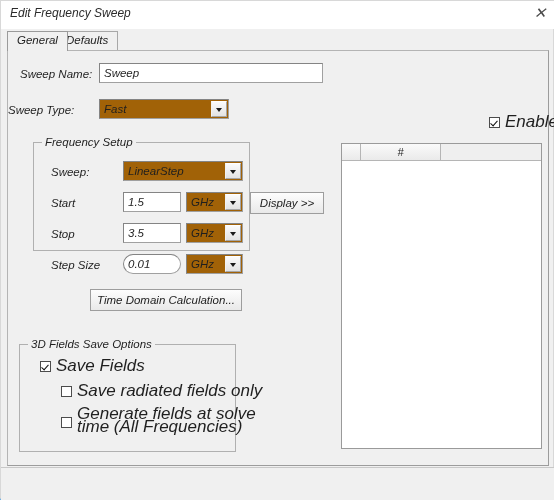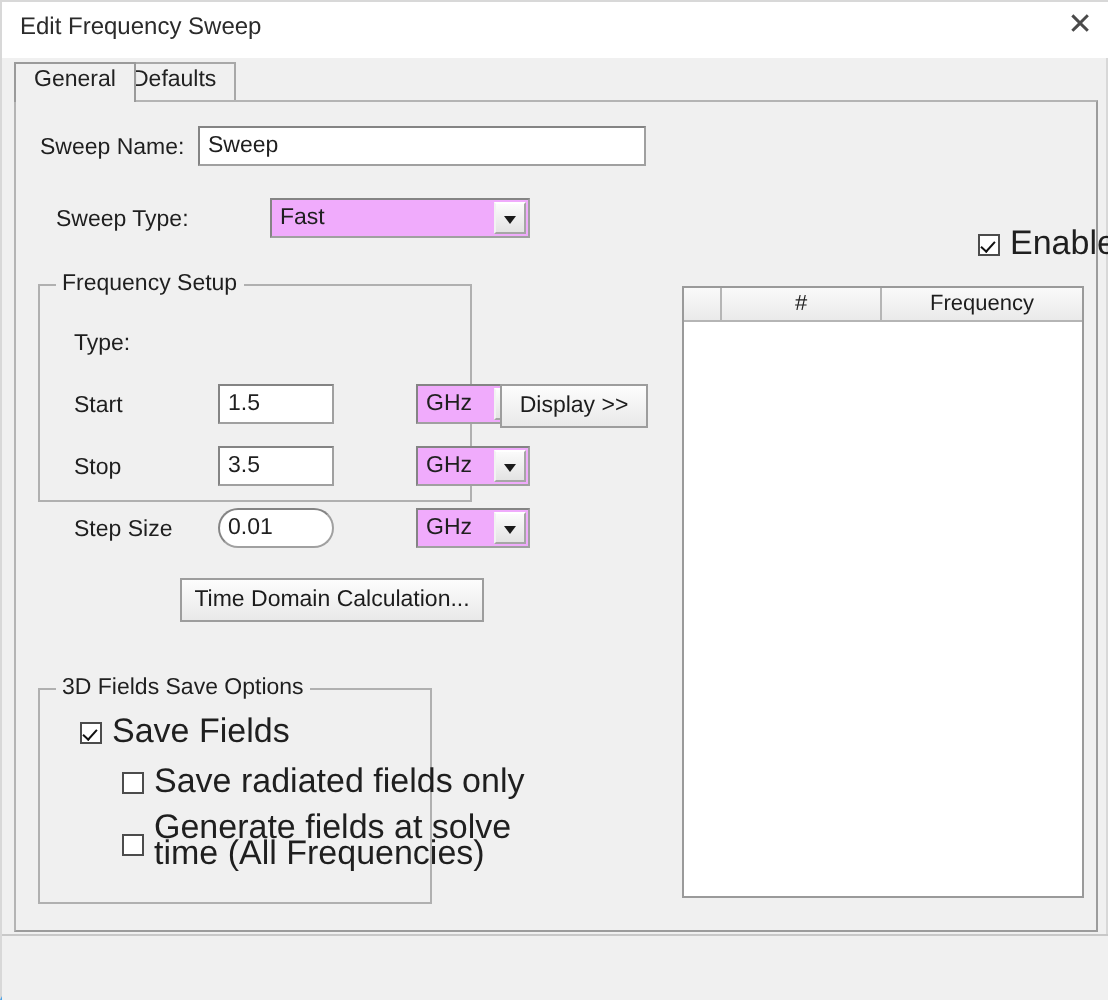--- a/index.html
+++ b/index.html
@@ -1,15 +1,15 @@
 <!DOCTYPE html>
 <html><head>
 <meta charset="utf-8">
 <style>
-  * { box-sizing: border-box; }
+  * { box-sizing: border-box; font-style: italic; }
   html, body {
     margin: 0; padding: 0;
     width: 554px; height: 500px;
     overflow: hidden;
     background: #ffffff;
     font-family: "Liberation Sans", sans-serif;
     -webkit-font-smoothing: antialiased;
   }
 
   #dialog {
@@ -104,29 +104,28 @@
     padding: 1px 0 0 4px;
     line-height: 17px;
     overflow: hidden;
     white-space: nowrap;
     cursor: text;
   }
 
   
   .combo {
     position: absolute;
-    background: #f0abfc;
+    background: #a16207;
     border: 1px solid #a0a0a0;
     border-top-color: #848484;
     border-left-color: #848484;
     font-size: 11.5px;
     color: #1f1f1f;
     cursor: default;
     overflow: hidden;
-    margin-left: 36px;
   }
   .combo .cval {
     position: absolute;
     left: 4px; top: 1px;
     line-height: 17px;
     white-space: nowrap;
   }
   .combo .carrow {
     position: absolute;
     right: 1px; top: 1px;
@@ -266,30 +265,34 @@
   <div id="tabpage">
 
     <div class="lbl" style="left:12px; top:17px;">Sweep Name:</div>
     <div class="txt" style="left:91px; top:12px; width:224px; height:20px;">Sweep</div>
 
     <div class="cbrow" style="left:481px; top:66px;">
       <span class="cbox checked"></span>
       <span class="cblabel">Enabled</span>
     </div>
 
-    <div class="lbl" style="left:20px; top:53px;">Sweep Type:</div>
+    <div class="lbl" style="left:0; top:53px;">Sweep Type:</div>
     <div class="combo" style="left:91px; top:48px; width:130px; height:20px;">
       <span class="cval">Fast</span>
       <span class="carrow"></span>
     </div>
 
-    <div class="group" style="left:11px; top:91px; width:217px; height:109px;">
+    <div class="group" style="left:25px; top:91px; width:217px; height:109px;">
       <span class="group-title">Frequency Setup</span>
 
-      <div class="lbl" style="left:17px; top:23px;">Type:</div>
+      <div class="lbl" style="left:17px; top:23px;">Sweep:</div>
+      <div class="combo" style="left:89px; top:18px; width:120px; height:20px;">
+        <span class="cval">LinearStep</span>
+        <span class="carrow"></span>
+      </div>
 
       <div class="lbl" style="left:17px; top:54px;">Start</div>
       <div class="txt" style="left:89px; top:49px; width:58px; height:20px;">1.5</div>
       <div class="combo" style="left:152px; top:49px; width:57px; height:20px;">
         <span class="cval">GHz</span>
         <span class="carrow"></span>
       </div>
 
       <div class="lbl" style="left:17px; top:85px;">Stop</div>
       <div class="txt" style="left:89px; top:80px; width:58px; height:20px;">3.5</div>
@@ -303,21 +306,21 @@
       <div class="combo" style="left:152px; top:111px; width:57px; height:20px;">
         <span class="cval">GHz</span>
         <span class="carrow"></span>
       </div>
     </div>
 
     <div class="btn" style="left:50px; top:238px; width:152px; height:22px; line-height:20px;margin-left:32px;">Time Domain Calculation...</div>
 
     <div class="btn" style="left:242px; top:141px; width:74px; height:22px; line-height:20px;">Display &gt;&gt;</div>
 
-    <div class="group" style="left:11px; top:293px; width:197px; height:108px;">
+    <div class="group" style="left:11px; top:293px; width:217px; height:108px;">
       <span class="group-title">3D Fields Save Options</span>
 
       <div class="cbrow" style="left:20px; top:16px;">
         <span class="cbox checked"></span>
         <span class="cblabel">Save Fields</span>
       </div>
 
       <div class="cbrow" style="left:41px; top:41px;">
         <span class="cbox"></span>
         <span class="cblabel">Save radiated fields only</span>
@@ -328,21 +331,20 @@
         <span class="cblabel" style="top:-4px;">Generate fields at solve</span>
         <span class="cblabel" style="top:9px;">time (All Frequencies)</span>
       </div>
     </div>
   </div>
 
   <div id="freq-table">
     <div id="freq-head">
       <div class="hcell" id="hcell-corner"></div>
       <div class="hcell" id="hcell-num">#</div>
-      <div class="hcell" id="hcell-freq">Frequency</div>
     </div>
     <div id="freq-body"></div>
   </div>
 
   <div id="footer">
     
     
     
   </div>
 

